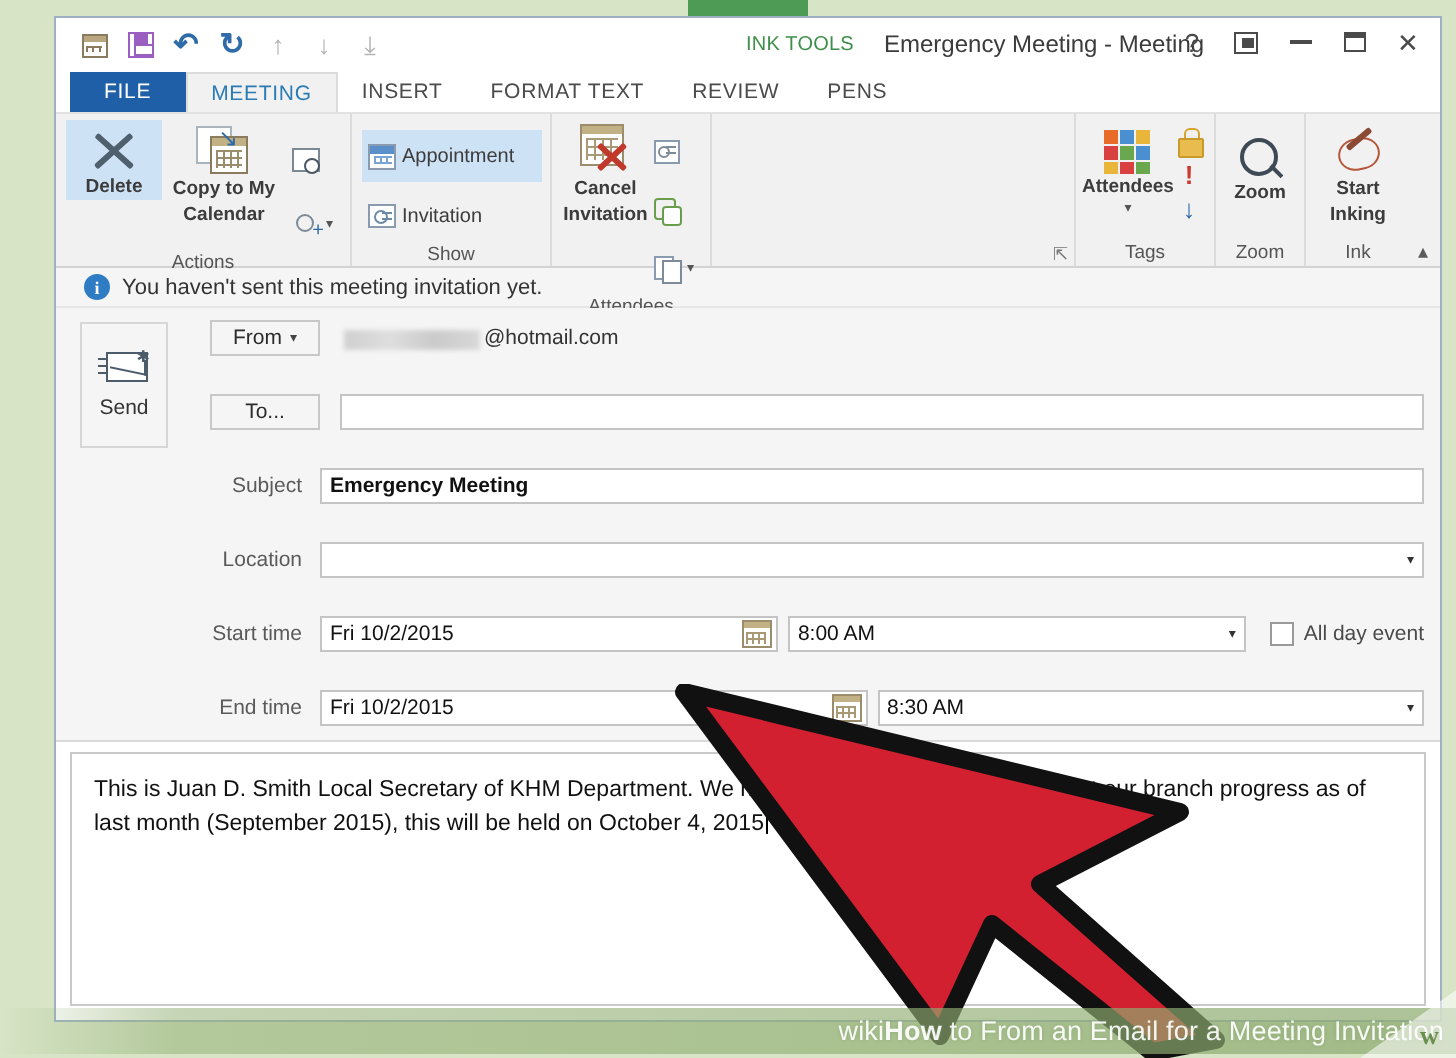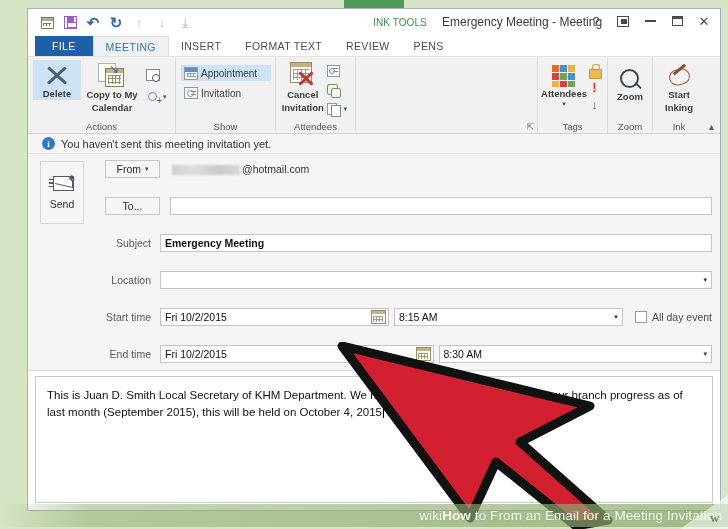--- a/index.html
+++ b/index.html
@@ -150,21 +150,21 @@
   .grp-name {
     height: 13px; font-size: 9.5px; color: #555; text-align: center;
     line-height: 13px;
   }
   .bigbtn {
     display: flex; flex-direction: column; align-items: center; justify-content: flex-start;
     width: 48px; padding-top: 3px; cursor: default;
   }
   .bigbtn .lbl { font-size: 9.5px; color: #3c3c3c; text-align: center; line-height: 10.5px; margin-top: 2px; font-weight: bold; }
   .bigbtn.sel { background: #cde2f5; }
-  .smallrow { display: flex; align-items: center; gap: 3px; height: 16px; padding: 1px 3px; }
+  .smallrow { display: flex; align-items: center; gap: 3px; height: 26px; padding: 1px 3px; }
   .smallrow .lbl { font-size: 10px; color: #3c3c3c; white-space: nowrap; }
   .smallrow.sel { background: #cde2f5; }
   .dialog-launcher {
     position: absolute; right: 3px; bottom: 1px;
     font-size: 9px; color: #777;
   }
   .collapse-caret {
     position: absolute; right: 6px; bottom: 1px; font-size: 10px; color: #5b5b5b;
   }
   
@@ -654,21 +654,21 @@
             </div>
           </div>
 
           <div class="frow">
             <div class="flabel">Start time</div>
             <div class="finput datefield">
               <span>Fri 10/2/2015</span>
               <span class="cal-btn"></span>
             </div>
             <div class="finput timefield">
-              <span>8:15 AM</span>
+              <span>8:00 AM</span>
               <span class="dd">▾</span>
             </div>
             <div class="chk-wrap">
               <span class="chk"></span>
               <span class="chk-lbl">All day event</span>
             </div>
           </div>
 
           <div class="frow">
             <div class="flabel">End time</div>

